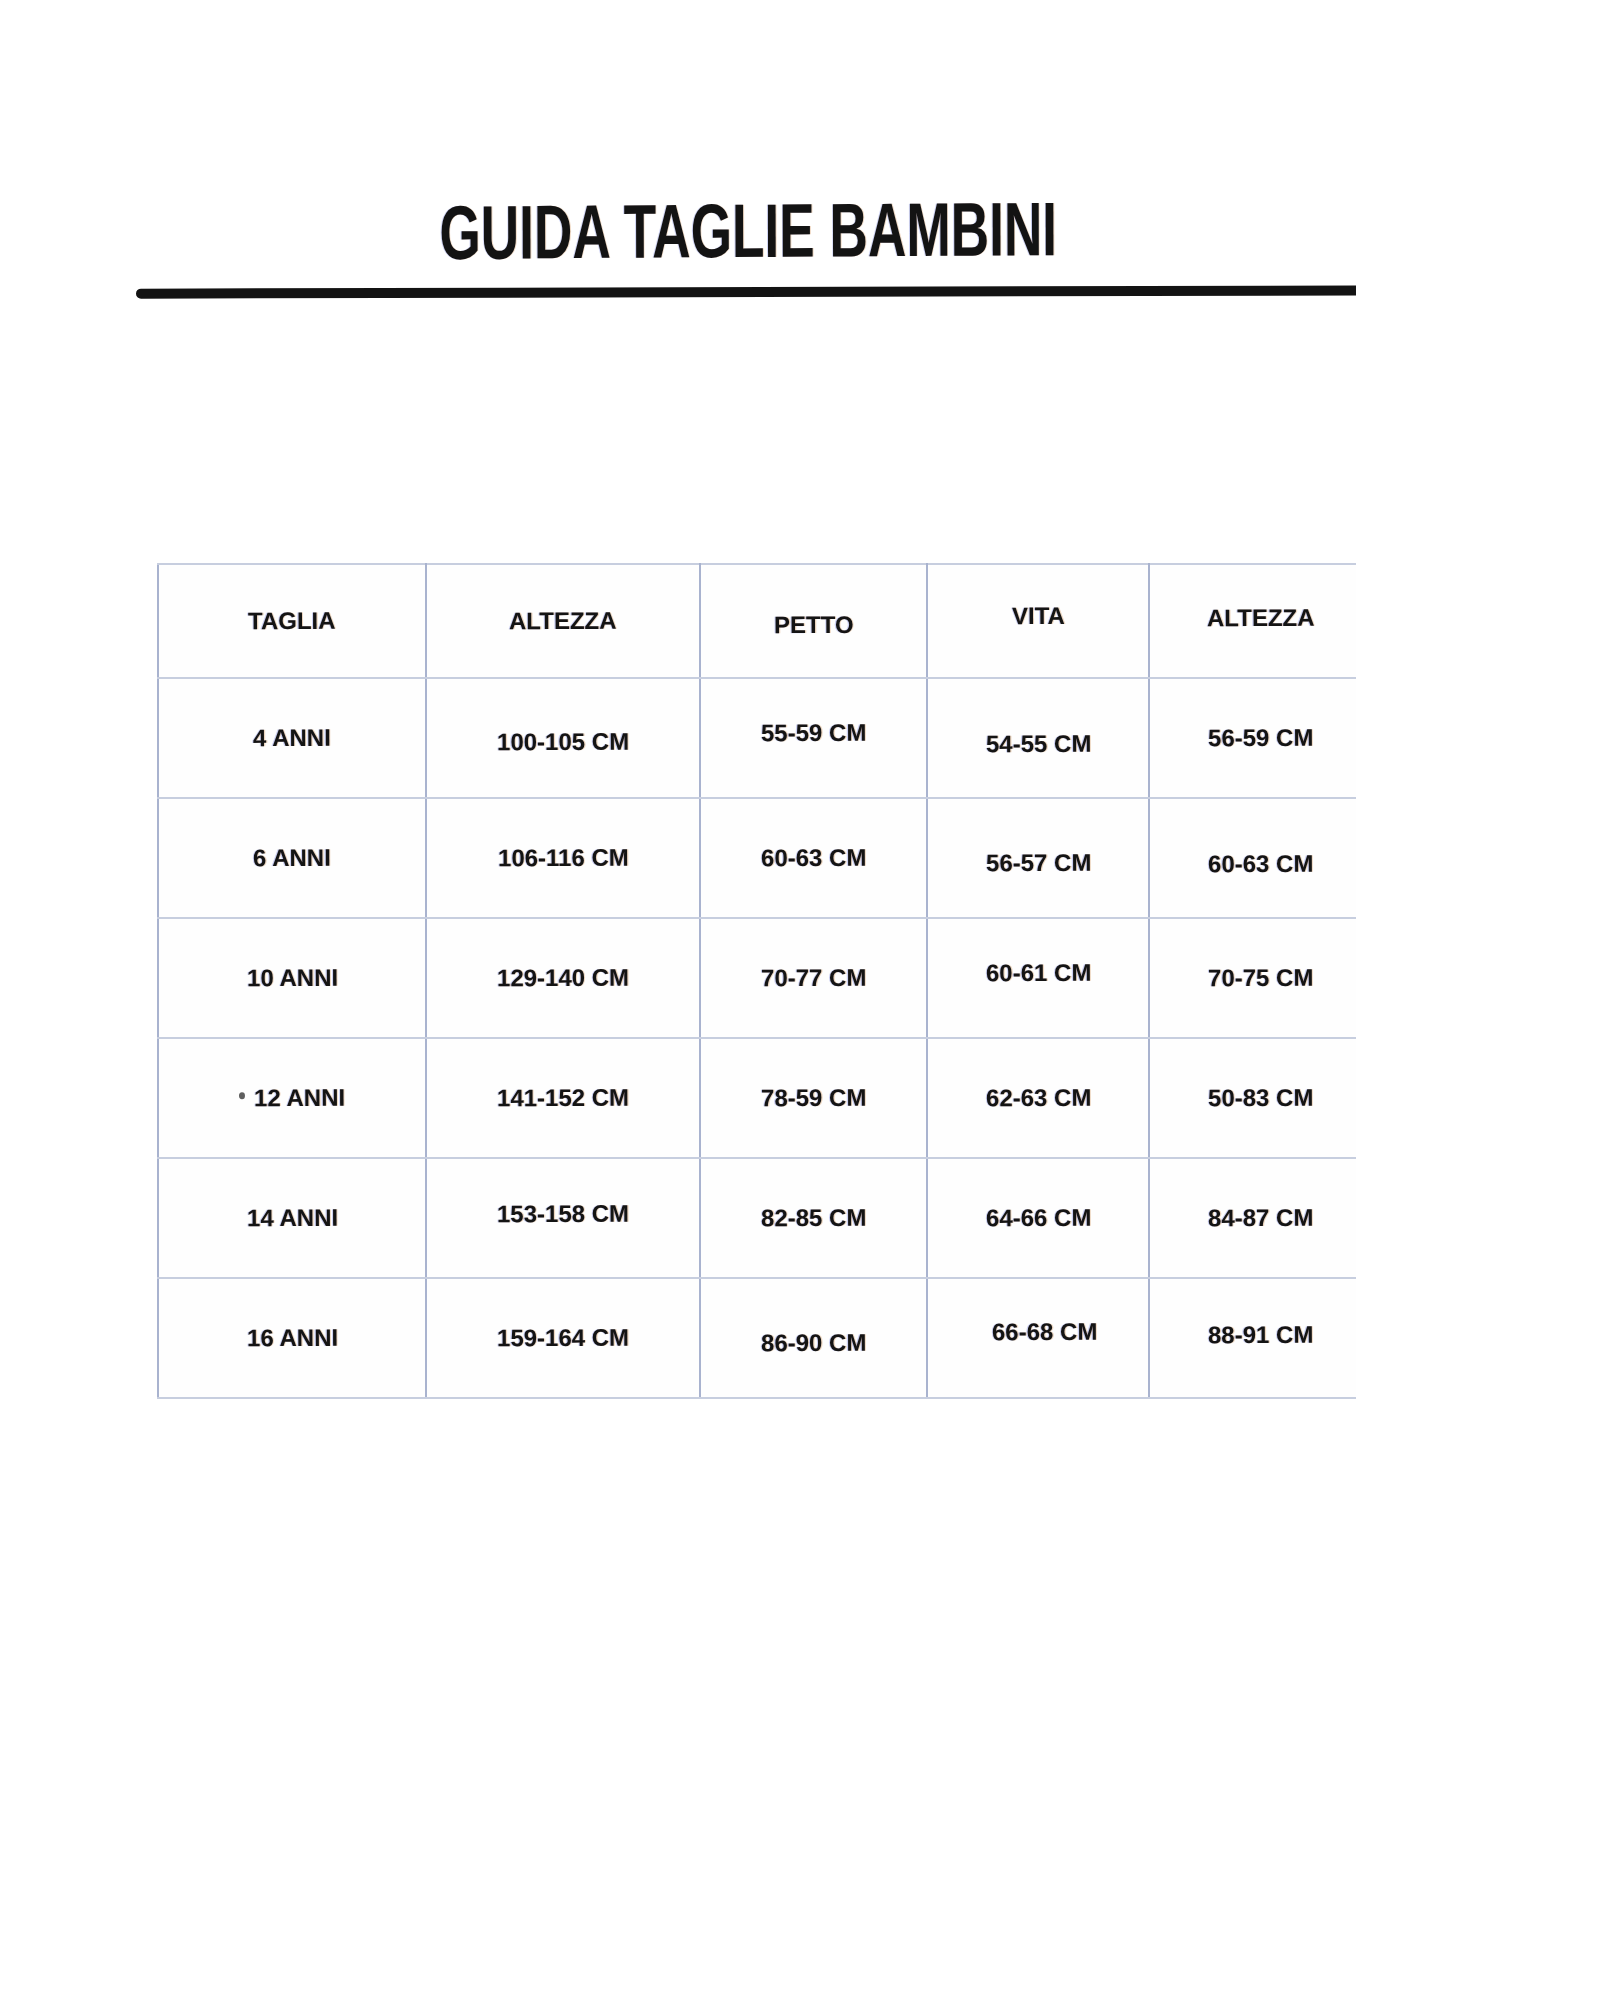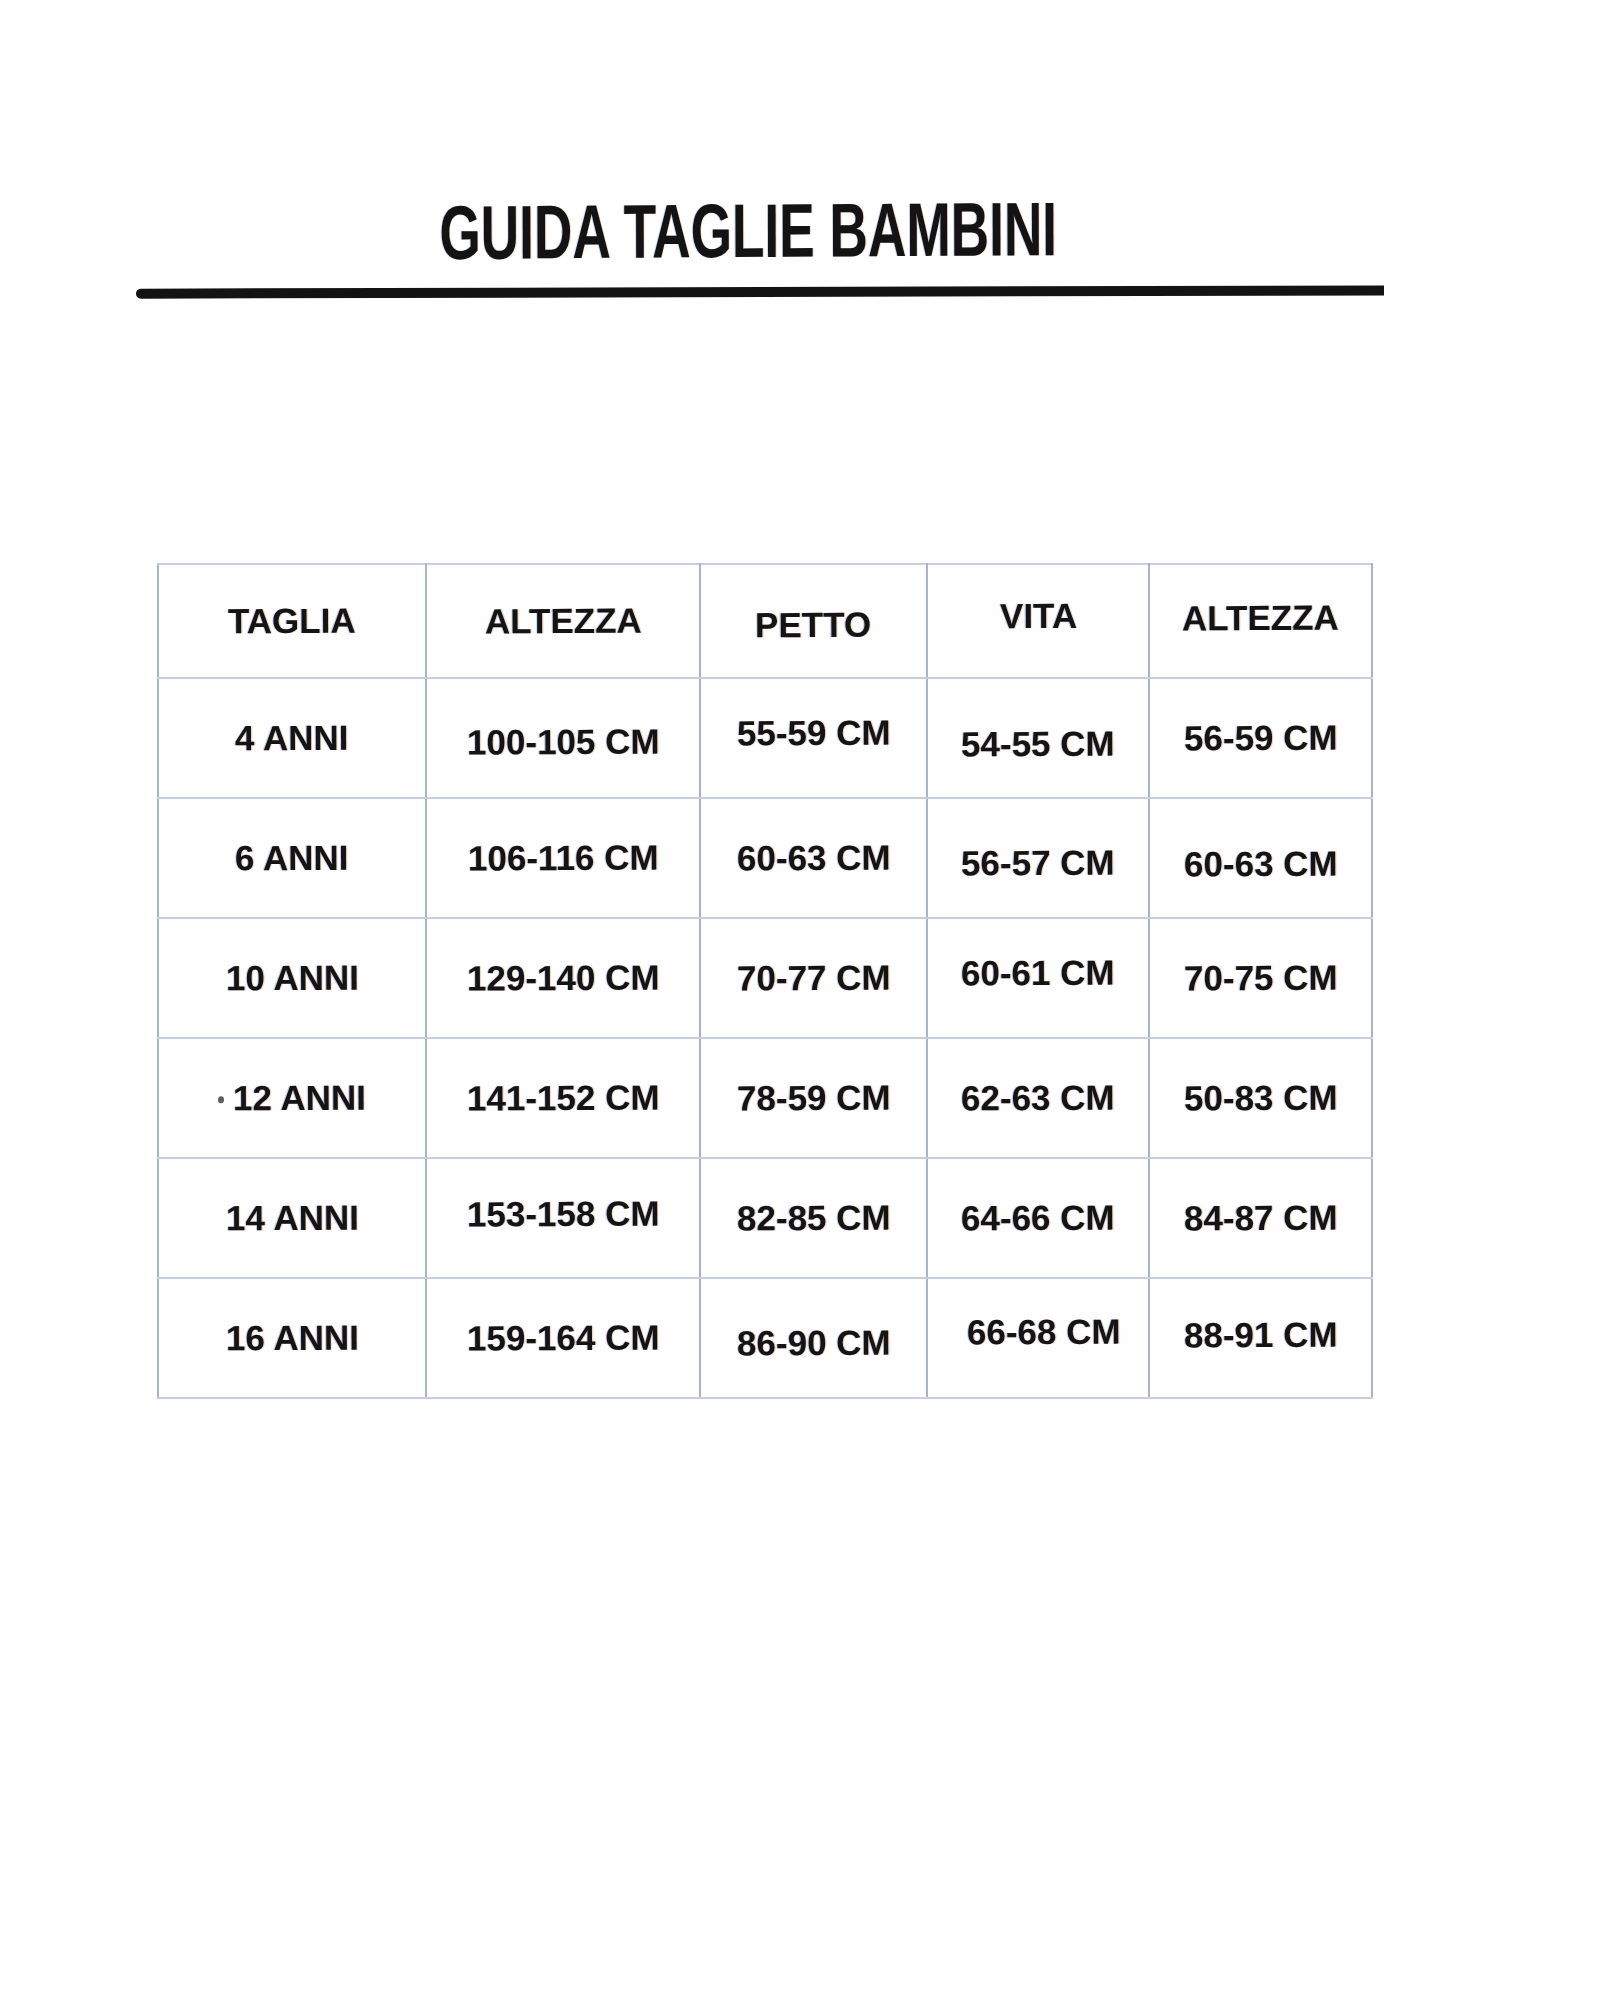--- a/index.html
+++ b/index.html
@@ -8,21 +8,20 @@
     background: #ffffff;
   }
   .page {
     position: relative;
     width: 1356px;
     height: 2000px;
     background: #ffffff;
     overflow: hidden;
     font-family: "Liberation Sans", sans-serif;
     color: #151515;
-    padding-left: 28px;
   }
 
   
   .title-wrap {
     position: absolute;
     top: 193px;
     left: 0;
     width: 1600px;
     text-align: center;
   }
@@ -76,21 +75,21 @@
   }
   .size-table thead tr { height: 114px; }
   .size-table tbody tr { height: 120px; }
 
   .size-table th:nth-child(1) { width: 22.12%; }
   .size-table th:nth-child(2) { width: 22.53%; }
   .size-table th:nth-child(3) { width: 18.75%; }
   .size-table th:nth-child(4) { width: 18.26%; }
   .size-table th:nth-child(5) { width: 18.34%; }
 
-  .size-table th, .size-table td { font-size: 35px; }
+  .size-table th, .size-table td { font-size: 24px; }
 
   
   .t {
     display: inline-block;
     white-space: nowrap;
     transform: rotate(-0.3deg);
     text-shadow: 1.1px 0 0 rgba(185, 90, 0, 0.24), -1.1px 0 0 rgba(40, 60, 200, 0.24);
   }
 
   

